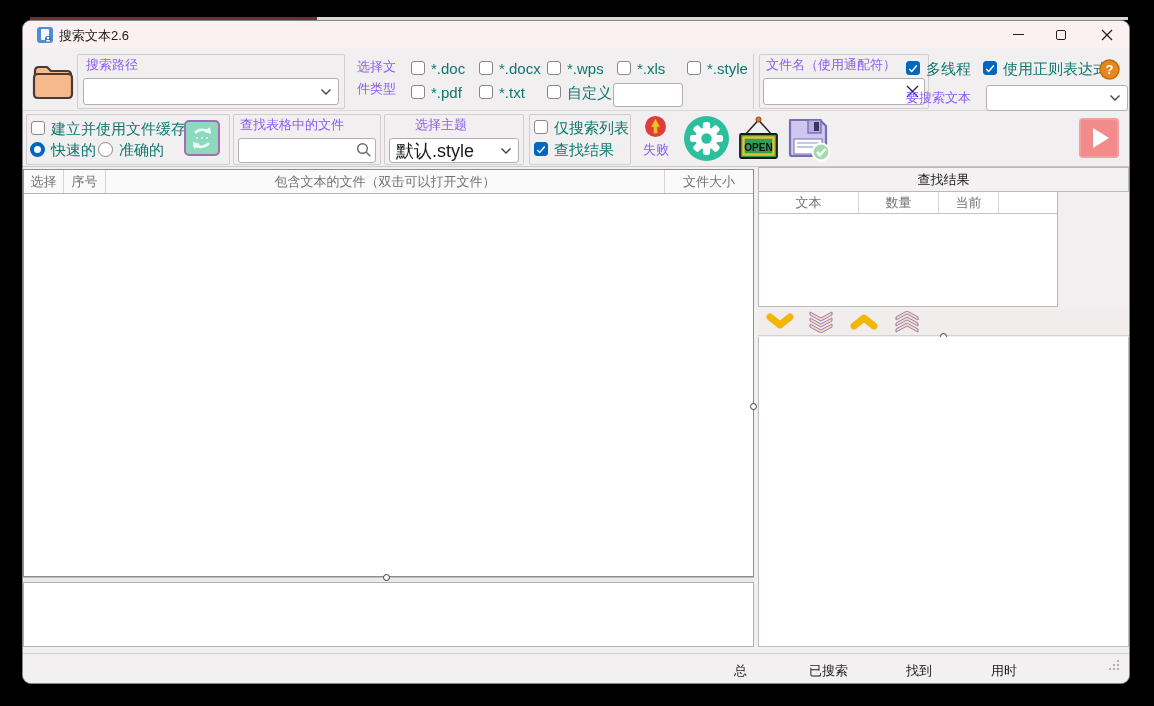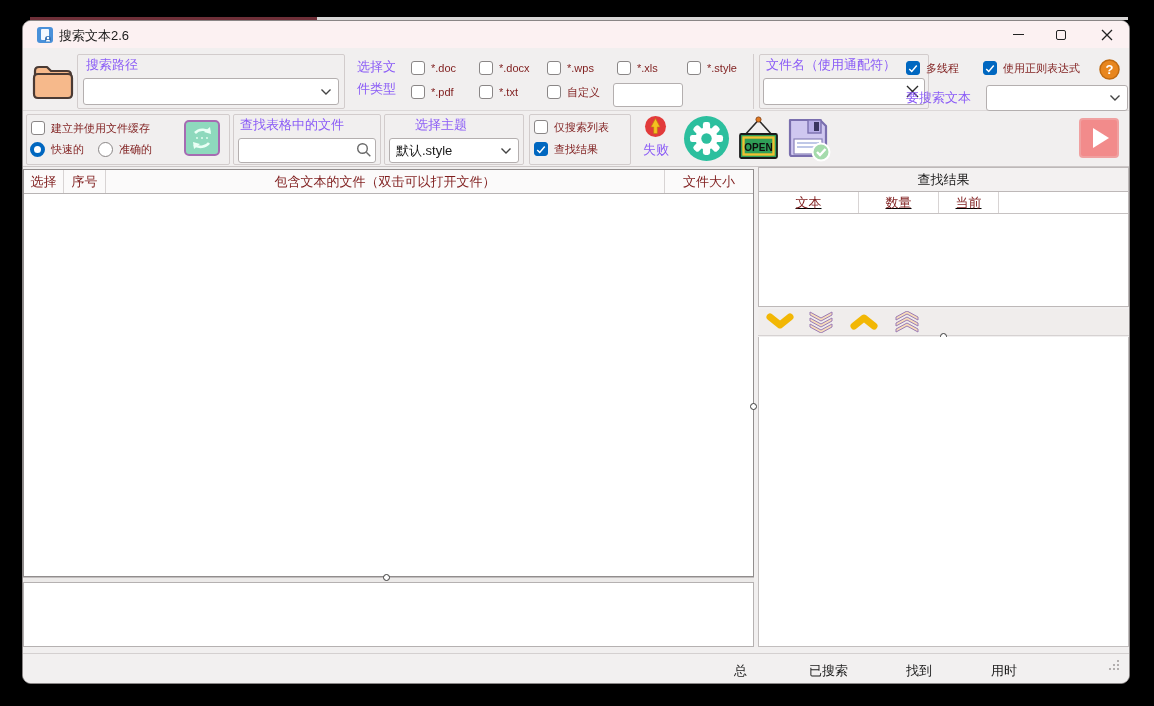--- a/index.html
+++ b/index.html
@@ -11,31 +11,31 @@
   .titlebar{position:absolute;left:0;top:0;width:1108px;height:27px;background:#fcf1f2;}
   .title-text{position:absolute;left:36px;top:6px;font-size:13px;color:#1a1a1a;white-space:nowrap;}
   .wbtn{position:absolute;top:0;height:27px;display:flex;align-items:center;justify-content:center;cursor:default;}
   .strip1{position:absolute;left:0;top:27px;width:1108px;height:63px;background:#f1efef;border-bottom:1px solid #dcd8d8;box-sizing:border-box;}
   .strip2{position:absolute;left:0;top:90px;width:1108px;height:56px;background:#f1efef;border-bottom:1px solid #ccc7c7;box-sizing:border-box;}
   .lbl{font-size:13px;color:#8b5cf6;white-space:nowrap;line-height:16px;}
   .group{position:absolute;border:1px solid #d2cccc;border-radius:2px;box-sizing:border-box;}
   .input{position:absolute;background:#fff;border:1px solid #b4afaf;border-radius:3px;box-sizing:border-box;font-size:13px;
          font-family:"Liberation Sans","DejaVu Sans",sans-serif;padding:2px 6px;outline:none;color:#1a1a1a;}
   .combo{position:absolute;background:#fff;border:1px solid #b4afaf;border-radius:3px;box-sizing:border-box;
-         display:flex;align-items:center;padding:8px 6px;font-size:13px;color:#1a1a1a;}
+         display:flex;align-items:center;padding:8px 6px;font-size:18px;color:#1a1a1a;}
   .combo .chev{margin-left:auto;}
   .cb{position:absolute;display:flex;align-items:flex-start;}
   .cbbox{width:14px;height:14px;border:1px solid #8a8686;border-radius:3px;background:#fff;box-sizing:border-box;flex:none;}
   .cbbox.on{background:#0067c0;border-color:#0067c0;display:flex;align-items:center;justify-content:center;}
-  .cbl{margin-left:6px;font-size:11px;color:#7f1d1d;white-space:nowrap;line-height:15px;}
+  .cbl{margin-left:6px;font-size:15px;color:#0f766e;white-space:nowrap;line-height:15px;}
   .radio{width:15px;height:15px;border-radius:50%;box-sizing:border-box;flex:none;}
   .radio.on{border:4.5px solid #0067c0;background:#fff;}
   .radio.off{border:1px solid #8a8686;background:#fff;}
   .tblhead{display:flex;background:#fbfafa;border-bottom:1px solid #b8b4b4;box-sizing:border-box;}
-  .hcell{display:flex;align-items:center;justify-content:center;font-size:13px;color:#7f1d1d;
+  .hcell{display:flex;align-items:center;justify-content:center;font-size:13px;color:#737373;
          border-right:1px solid #d8d4d4;box-sizing:border-box;white-space:nowrap;overflow:hidden;}
   .panel-border{border:1px solid #a8a4a4;box-sizing:border-box;background:#fff;}
   .status-item{position:absolute;top:8px;font-size:13px;color:#1a1a1a;white-space:nowrap;}
   .circle-grip{position:absolute;width:7px;height:7px;border:1.5px solid #3a3a3a;border-radius:50%;background:#fff;box-sizing:border-box;}
   .iconbtn{position:absolute;cursor:default;}
 </style>
 </head>
 <body>
 
 <div class="canvas">
@@ -304,21 +304,21 @@
     <div class="abs" style="left:0px;top:556px;width:731px;height:5px;background:#eceae9;border-top:1px solid #c2bebe;box-sizing:border-box;"></div>
     <div class="circle-grip" style="left:360px;top:553px;"></div>
 
     <div class="abs panel-border" style="left:0px;top:561px;width:731px;height:65px;border-color:#b5b1b1;"></div>
 
     <div class="abs" style="left:735px;top:146px;width:371px;height:25px;background:#f3f1f1;border:1px solid #bdb8b8;box-sizing:border-box;
                 display:flex;align-items:center;justify-content:center;font-size:13px;color:#1a1a1a;">
       <span>查找结果</span>
     </div>
 
-    <div class="abs panel-border" style="left:735px;top:170px;width:371px;height:116px;border-color:#bdb8b8;text-decoration:underline;">
+    <div class="abs panel-border" style="left:735px;top:170px;width:300px;height:116px;border-color:#bdb8b8;">
       <div class="tblhead" style="height:22px;background:#fff;border-bottom:1px solid #c6c2c2;">
         <div class="hcell" style="width:100px;">文本</div>
         <div class="hcell" style="width:80px;">数量</div>
         <div class="hcell" style="width:60px;">当前</div>
         <div class="hcell" style="flex:1;border-right:none;"></div>
       </div>
       <div style="background:#fff;height:92px;"></div>
     </div>
 
     <div class="abs" style="left:735px;top:288px;width:371px;height:27px;background:#f0edec;border-bottom:1px solid #d6d2d2;box-sizing:border-box;"></div>

